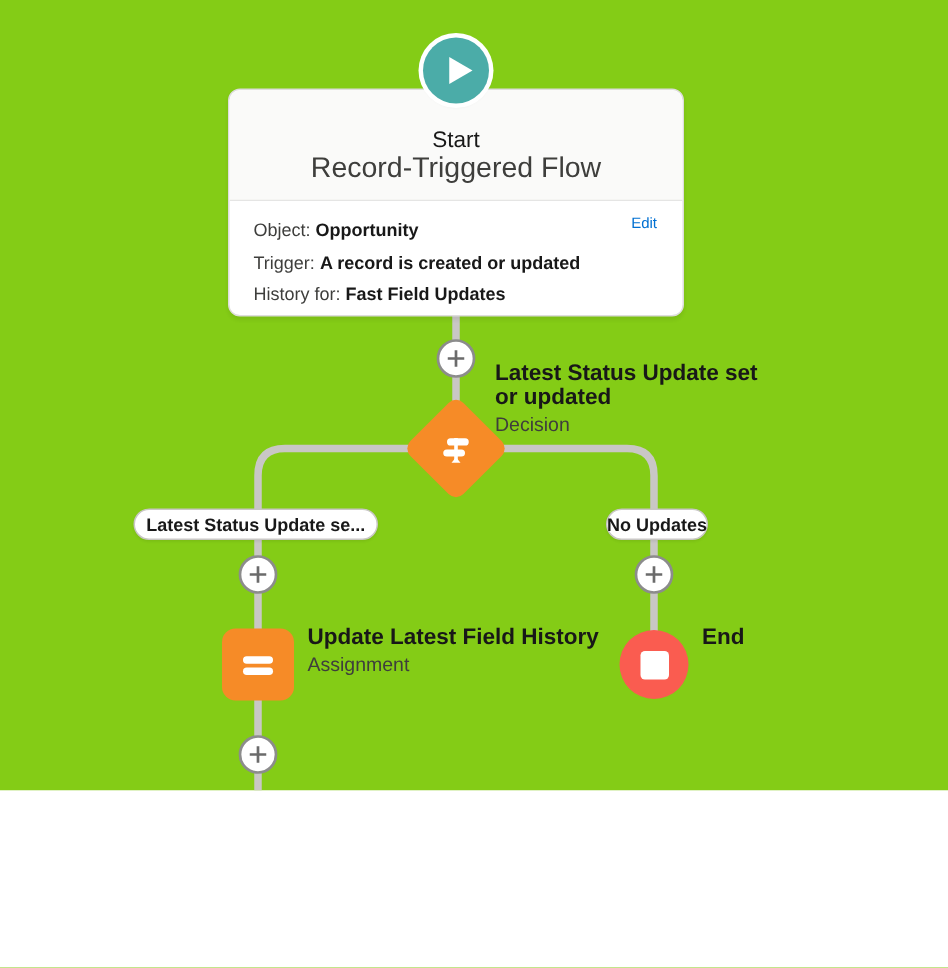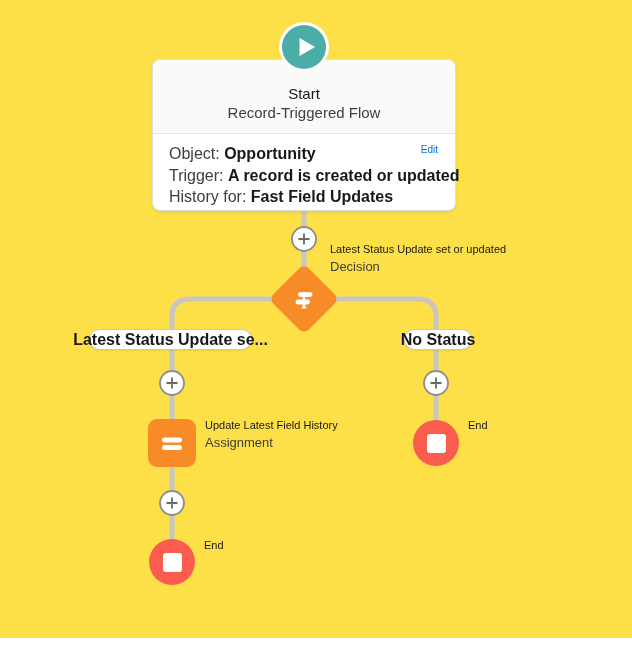--- a/index.html
+++ b/index.html
@@ -1,22 +1,22 @@
 <!DOCTYPE html>
 <html><head>
 <meta charset="utf-8">
 <style>
   * { margin: 0; padding: 0; box-sizing: border-box; }
   html, body { background: #ffffff; }
   body { font-family: "Liberation Sans", sans-serif; }
   #canvas {
     position: relative;
     width: 632px;
-    height: 638px;
-    background: #fde047;
+    height: 527px;
+    background: #84cc16;
     overflow: hidden;
   }
   #connector-layer { position: absolute; left: 0; top: 0; z-index: 1; }
 
   
   .start-circle {
     position: absolute; left: 282px; top: 25px; width: 44px; height: 44px;
     border-radius: 50%; background: #4BACA8;
     box-shadow: 0 0 0 3px #ffffff, 0 1px 3px rgba(0,0,0,0.25);
     z-index: 4; display: flex; align-items: center; justify-content: center;
@@ -25,54 +25,54 @@
   .start-card {
     position: absolute; left: 152px; top: 59px; width: 304px; height: 152px;
     background: #ffffff; border: 1px solid #DEDDDC; border-radius: 8px;
     box-shadow: 0 2px 3px rgba(0,0,0,0.07); z-index: 3;
   }
   .start-card-head {
     height: 74px; background: #FAFAF9; border-radius: 8px 8px 0 0;
     border-bottom: 1px solid #E5E5E4; text-align: center; padding-top: 24px;
   }
   .start-title { font-size: 15px; color: #181818; line-height: 20px; }
-  .start-subtitle { font-size: 15px; color: #3E3E3C; line-height: 18px; }
+  .start-subtitle { font-size: 19px; color: #3E3E3C; line-height: 18px; }
   .start-card-body { position: relative; padding: 9px 16px 0 16px; }
-  .field-row { font-size: 16px; line-height: 21.5px; color: #3E3E3C; white-space: nowrap; }
+  .field-row { font-size: 12px; line-height: 21.5px; color: #3E3E3C; white-space: nowrap; }
   .field-value { font-weight: bold; color: #181818; }
   .edit-link {
     position: absolute; right: 17px; top: 10px; font-size: 10px; color: #0070D2;
     text-decoration: none; cursor: pointer;
   }
 
   
   .plus-btn { position: absolute; width: 28px; height: 28px; z-index: 4; cursor: pointer; }
 
   
   .decision-diamond {
     position: absolute; left: 279px; top: 274px; width: 50px; height: 50px;
     background: #F68B27; border-radius: 7px; transform: rotate(45deg);
     z-index: 3; cursor: pointer;
   }
   .decision-icon {
     position: absolute; left: 291px; top: 286px; width: 26px; height: 26px; z-index: 4;
     pointer-events: none;
   }
   .node-label { position: absolute; z-index: 3; }
-  .node-label .title { font-size: 11px; font-weight: normal; color: #181818; line-height: 16px; }
+  .node-label .title { font-size: 15px; font-weight: bold; color: #181818; line-height: 16px; }
   .node-label .subtitle { font-size: 13px; color: #3E3E3C; line-height: 18px; margin-top: 1px; }
   .decision-label { left: 330px; top: 241px; width: 180px; }
 
   
   .branch-pill {
-    position: absolute; top: 329px; height: 21px; z-index: 3;
+    position: absolute; top: 339px; height: 21px; z-index: 3;
     background: #ffffff; border: 1px solid #C9C7C5; border-radius: 11px;
     box-shadow: 0 1px 2px rgba(0,0,0,0.08);
     display: flex; align-items: center; justify-content: center;
-    font-size: 16px; font-weight: bold; color: #181818; padding: 0 12px;
+    font-size: 12px; font-weight: bold; color: #181818; padding: 0 12px;
     white-space: nowrap;
   }
   .branch-pill-left { left: 89px; width: 163px; }
   .branch-pill-right { left: 404px; width: 68px; }
 
   
   .assignment-square {
     position: absolute; left: 148px; top: 419px; width: 48px; height: 48px;
     background: #F68B27; border-radius: 9px; z-index: 3; cursor: pointer;
     display: flex; align-items: center; justify-content: center;
@@ -175,21 +175,21 @@
       <rect x="7" y="6.2" width="14.5" height="4.8" rx="2.4" fill="#ffffff"></rect>
       <rect x="4.5" y="13.6" width="14.5" height="4.8" rx="2.4" fill="#ffffff"></rect>
     </svg>
   </span>
   <div class="node-label decision-label">
     <div class="title">Latest Status Update set or updated</div>
     <div class="subtitle">Decision</div>
   </div>
 
   <div class="branch-pill branch-pill-left">Latest Status Update se...</div>
-  <div class="branch-pill branch-pill-right">No Status</div>
+  <div class="branch-pill branch-pill-right">No Updates</div>
 
   <div class="assignment-square">
     <span style="display:flex;">
       <svg width="32" height="32" viewBox="0 0 32 32">
         <rect x="6" y="10.5" width="20" height="5" rx="2.5" fill="#ffffff"></rect>
         <rect x="6" y="18" width="20" height="5" rx="2.5" fill="#ffffff"></rect>
       </svg>
     </span>
   </div>
   <div class="node-label assignment-label">

